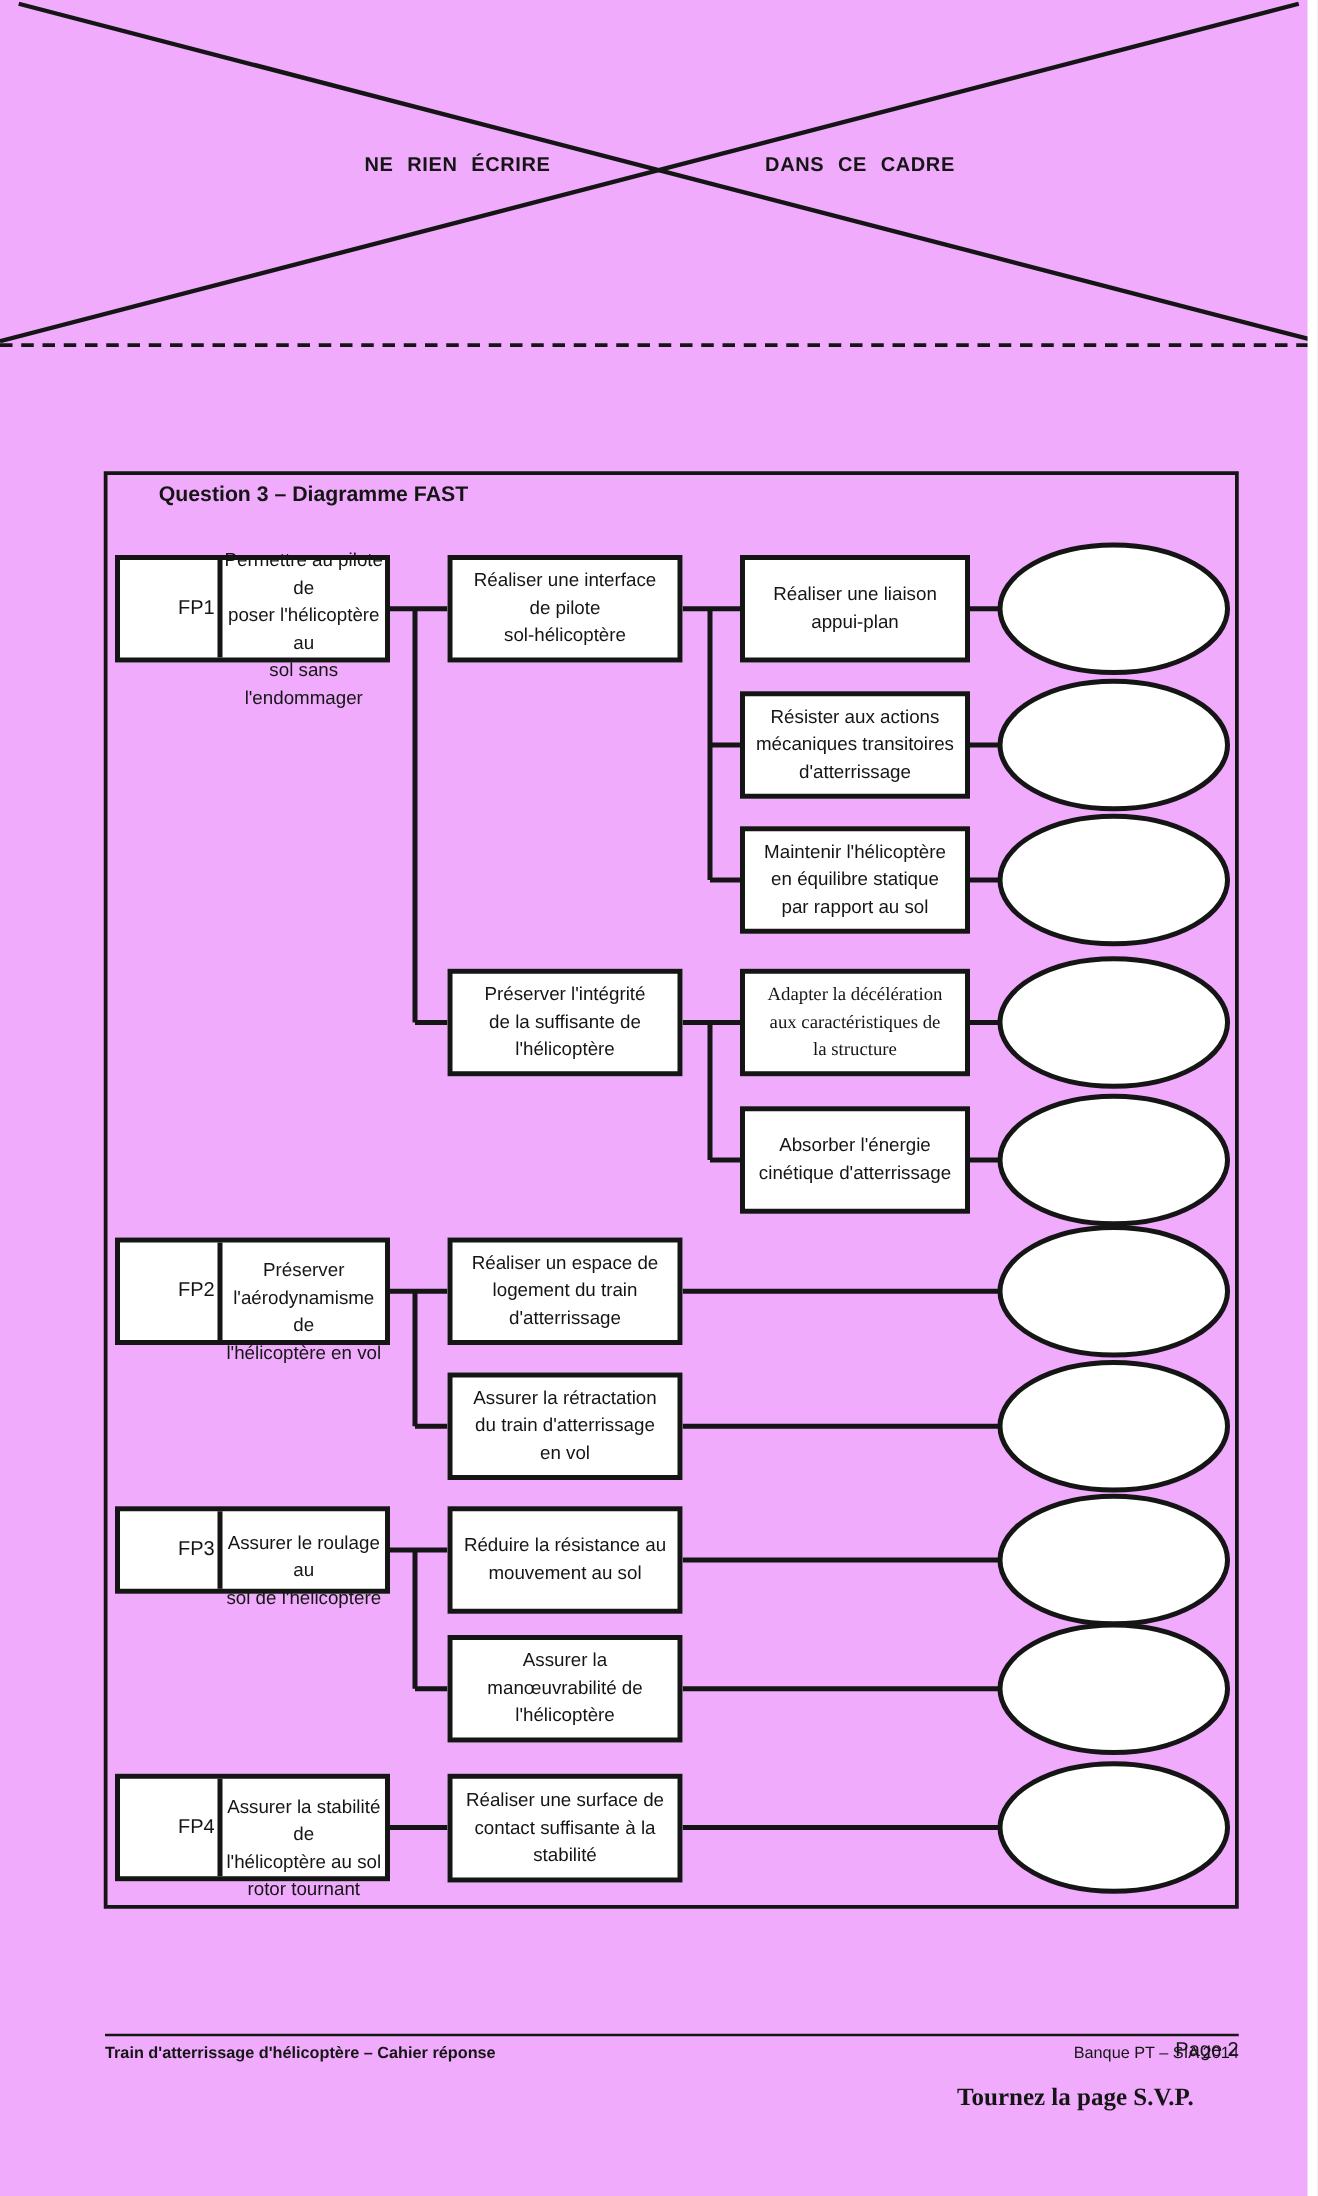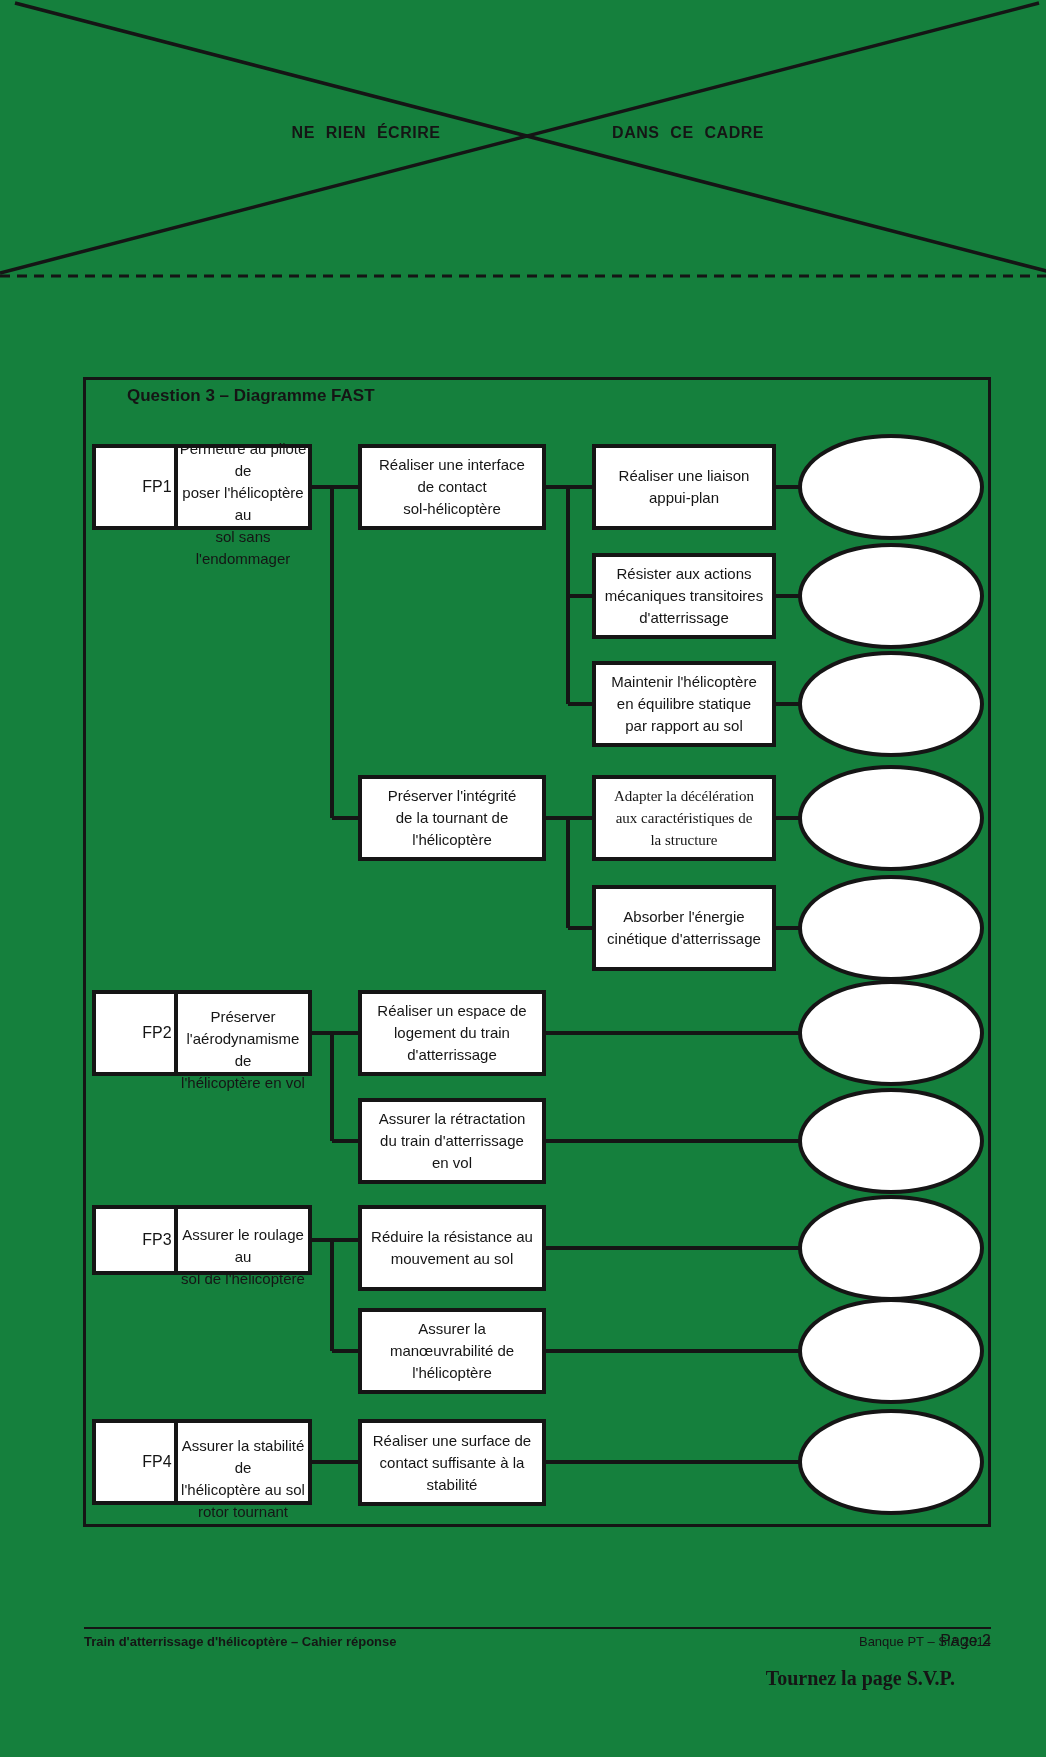--- a/index.html
+++ b/index.html
@@ -1,20 +1,20 @@
 <!DOCTYPE html>
 <html><head>
 <meta charset="utf-8">
 <style>
   html,body{margin:0;padding:0;background:#ffffff;}
   .page{
     position:relative;
     width:1046px;
     height:1757px;
-    background:#15803d;
+    background:#f0abfc;
     font-family:"Liberation Sans", sans-serif;
     color:#151515;
     overflow:hidden;
   }
   svg.overlay{
     position:absolute;
     left:0;top:0;
     width:1054px;height:1757px;
   }
   .nowrite{
@@ -188,32 +188,32 @@
   <div class="main-frame"></div>
   <div class="diagram-title">Question 3 – Diagramme FAST</div>
 
   <div class="node fpbox" style="left:92px;top:444px;width:220px;height:86px;">
     <div class="fptag">FP1</div>
     <div class="fpfn">Permettre au pilote de
 poser l'hélicoptère au
 sol sans l'endommager</div>
   </div>
   <div class="node" style="left:358px;top:444px;width:188px;height:86px;">Réaliser une interface
-de contact
+de pilote
 sol-hélicoptère</div>
   <div class="node" style="left:592px;top:444px;width:184px;height:86px;">Réaliser une liaison
 appui-plan</div>
   <div class="node" style="left:592px;top:553px;width:184px;height:86px;">Résister aux actions
 mécaniques transitoires
 d'atterrissage</div>
   <div class="node" style="left:592px;top:661px;width:184px;height:86px;">Maintenir l'hélicoptère
 en équilibre statique
 par rapport au sol</div>
   <div class="node" style="left:358px;top:775px;width:188px;height:86px;">Préserver l'intégrité
-de la tournant de
+de la suffisante de
 l'hélicoptère</div>
   <div class="node" style="left:592px;top:775px;width:184px;height:86px;font-family:Liberation Serif, serif;">Adapter la décélération
 aux caractéristiques de
 la structure</div>
   <div class="node" style="left:592px;top:885px;width:184px;height:86px;">Absorber l'énergie
 cinétique d'atterrissage</div>
 
   <div class="node fpbox" style="left:92px;top:990px;width:220px;height:86px;">
     <div class="fptag">FP2</div>
     <div class="fpfn">Préserver

